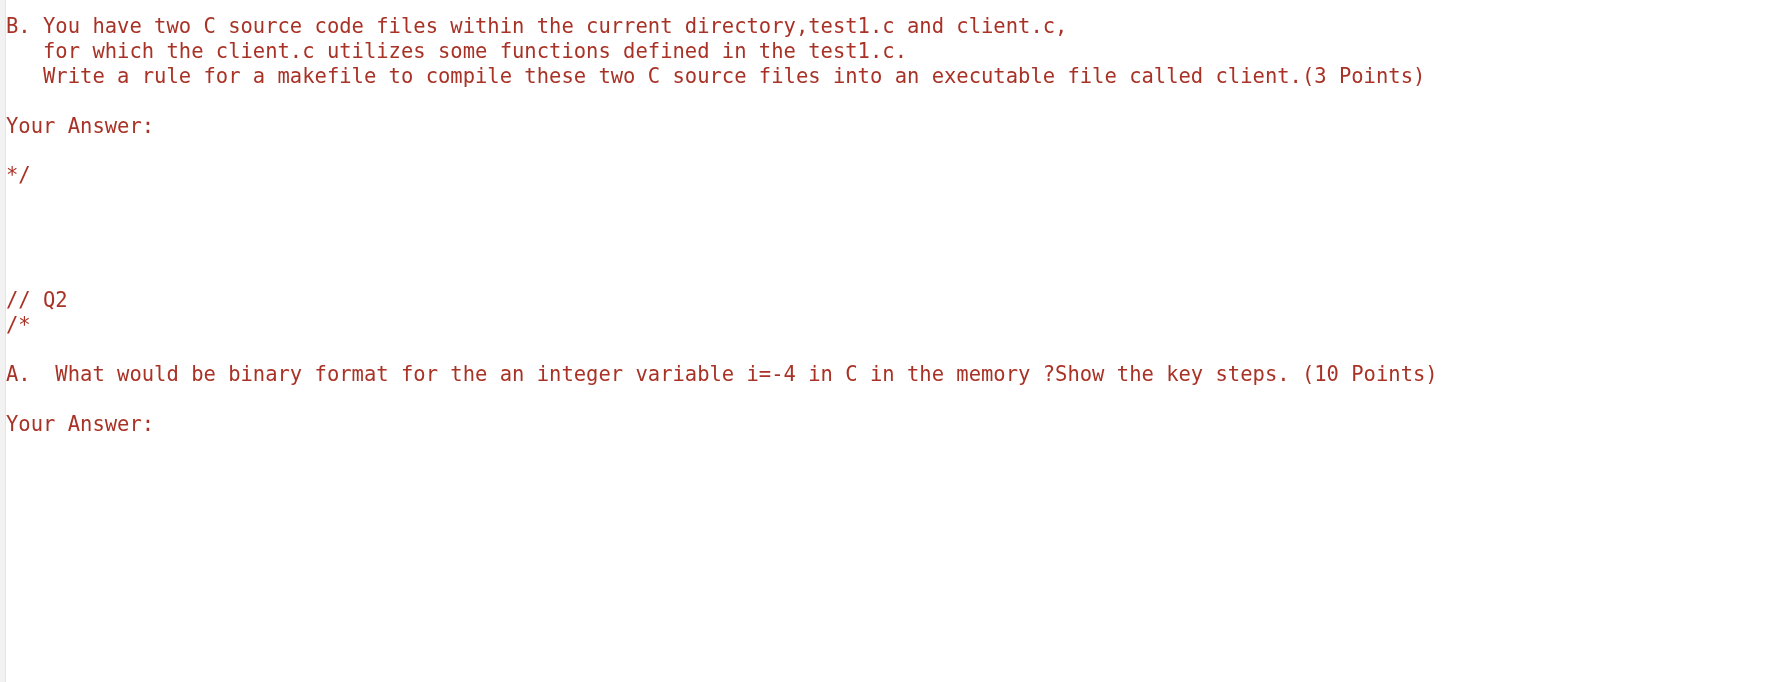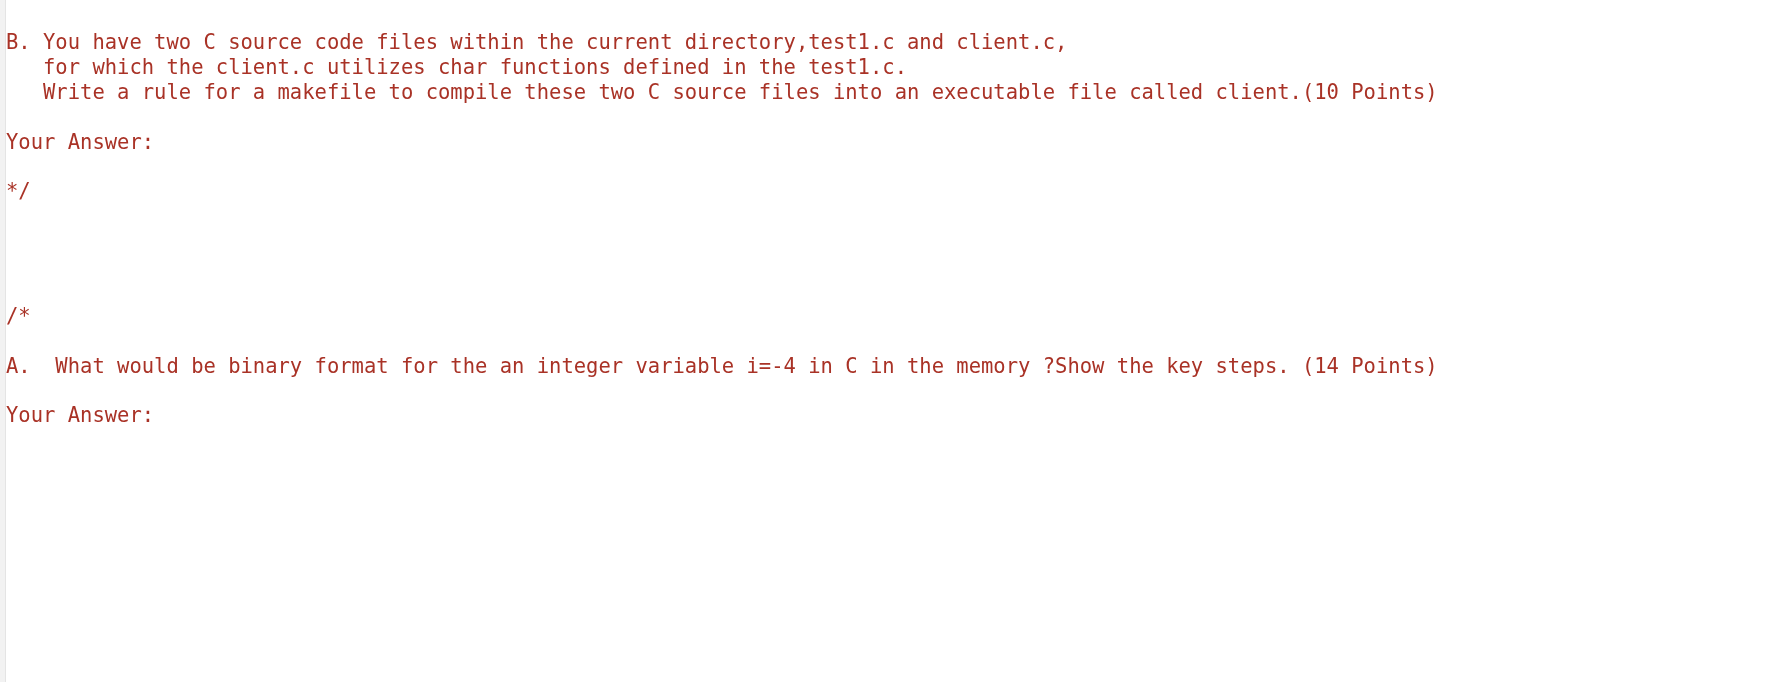--- a/index.html
+++ b/index.html
@@ -33,21 +33,20 @@
   }
 
   #code {
     position: absolute;
     left: 6px;
     top: 0;
     right: 0;
     bottom: 0;
     padding: 14px 12px 0 0;
     box-sizing: border-box;
-    margin-top: 16px;
   }
 
   .line {
     height: 24.9px;
     line-height: 24.9px;
     font-size: 20.5px;
     letter-spacing: 0px;
     color: #a93226;
     white-space: pre;
     font-family: "DejaVu Sans Mono", "Liberation Mono", monospace;
@@ -59,33 +58,34 @@
 </style>
 </head>
 <body>
 
 <div id="editor">
 
   <div id="gutter"></div>
 
   <div id="code">
       <div class="line">B. You have two C source code files within the current directory,test1.c and client.c,</div>
-      <div class="line">   for which the client.c utilizes char functions defined in the test1.c.</div>
-      <div class="line">   Write a rule for a makefile to compile these two C source files into an executable file called client.(10 Points)</div>
+      <div class="line">   for which the client.c utilizes some functions defined in the test1.c.</div>
+      <div class="line">   Write a rule for a makefile to compile these two C source files into an executable file called client.(3 Points)</div>
       <div class="line blank"></div>
       <div class="line">Your Answer:</div>
       <div class="line blank"></div>
       <div class="line">*/</div>
       <div class="line blank"></div>
       <div class="line blank"></div>
       <div class="line blank"></div>
       <div class="line blank"></div>
+      <div class="line">// Q2</div>
       <div class="line">/*</div>
       <div class="line blank"></div>
-      <div class="line">A.  What would be binary format for the an integer variable i=-4 in C in the memory ?Show the key steps. (14 Points)</div>
+      <div class="line">A.  What would be binary format for the an integer variable i=-4 in C in the memory ?Show the key steps. (10 Points)</div>
       <div class="line blank"></div>
       <div class="line">Your Answer:</div>
       <div class="line blank"></div>
       <div class="line blank"></div>
       <div class="line blank"></div>
       <div class="line blank"></div>
     </div>
 
 </div>
 

